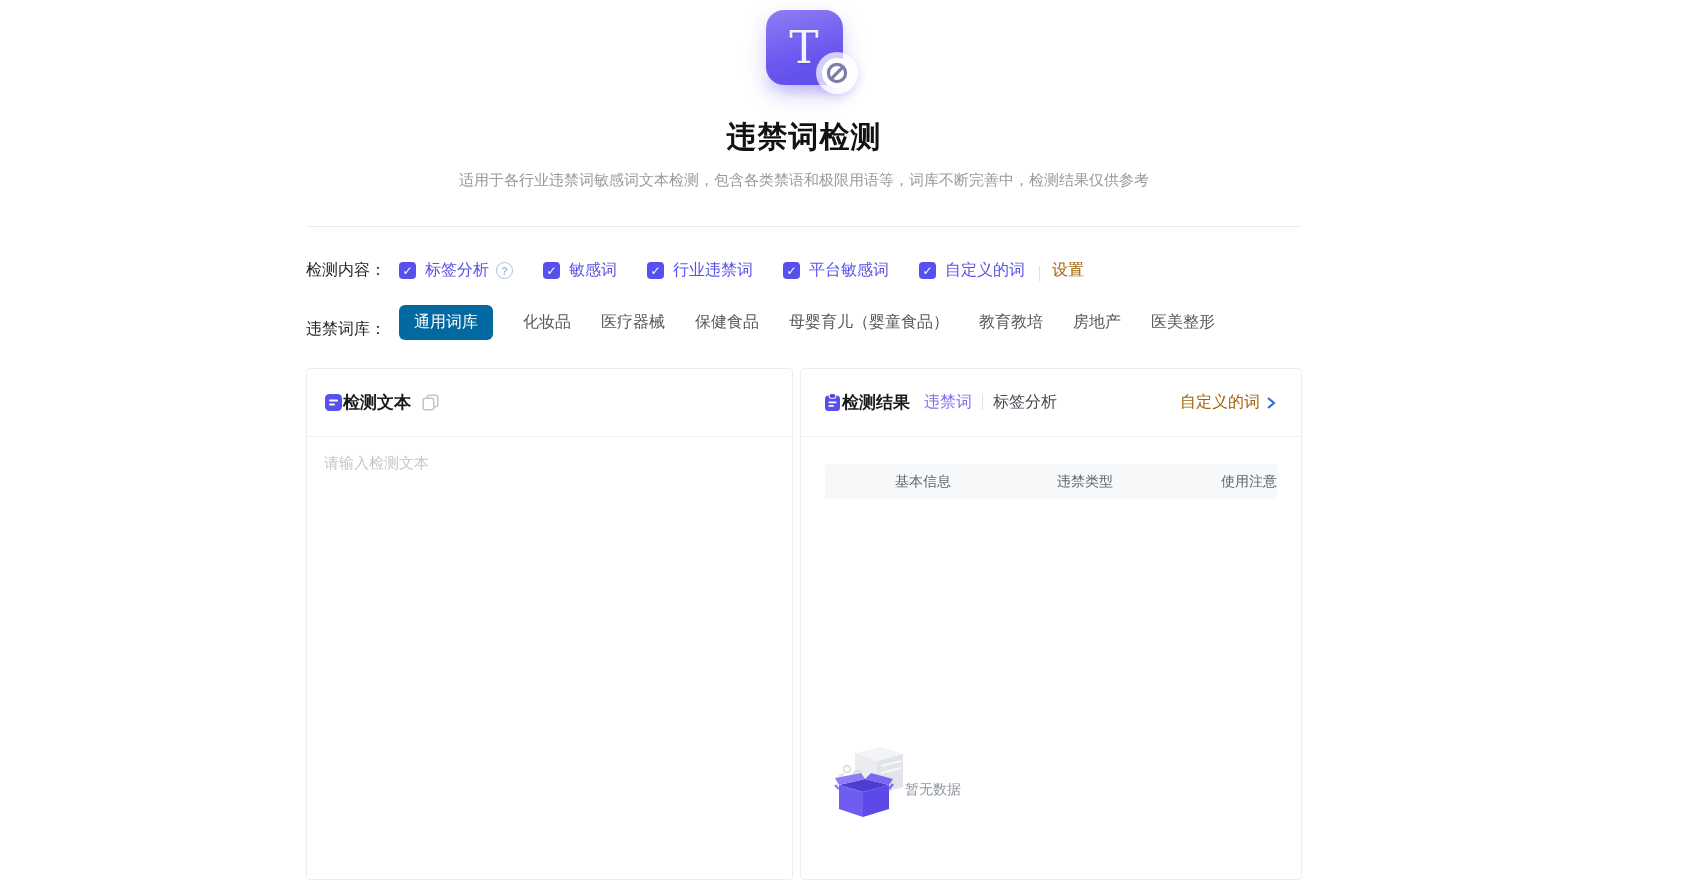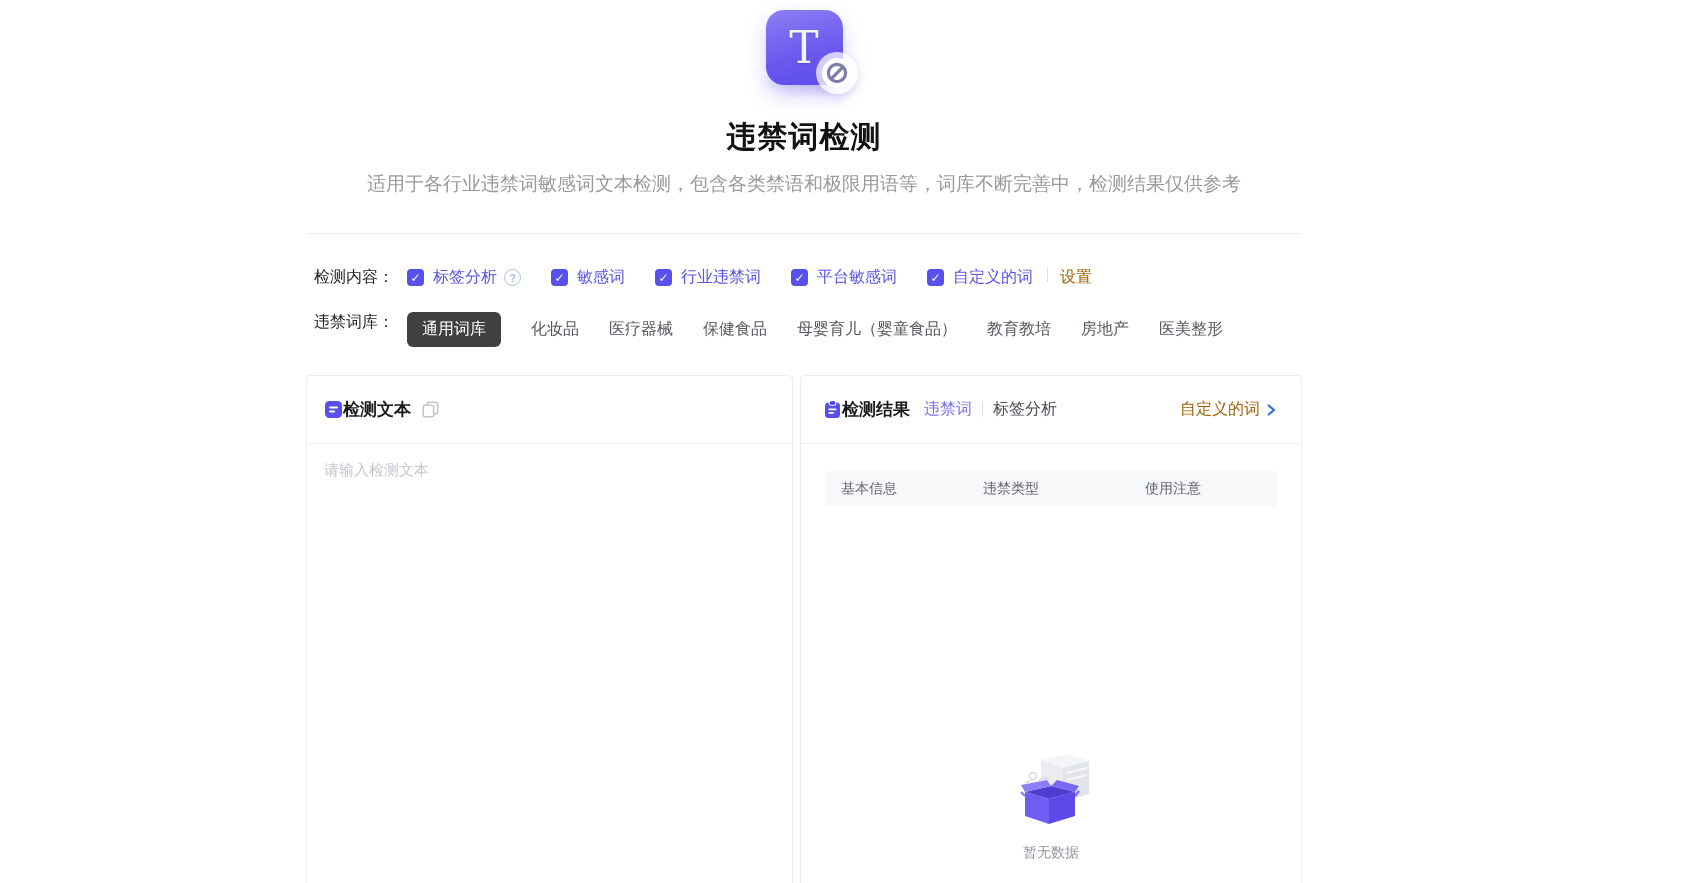--- a/index.html
+++ b/index.html
@@ -18,49 +18,49 @@
     box-shadow:0 10px 22px rgba(104,88,238,.28); }
   .logo-t { font-family:"DejaVu Serif",serif; font-size:44px; color:rgba(255,255,255,.92);
     line-height:1; text-shadow:0 1px 2px rgba(60,40,180,.35); }
   .logo-badge { position:absolute; right:-15px; bottom:-9px; width:42px; height:42px;
     border-radius:50%; background:rgba(255,255,255,.72);
     box-shadow:0 4px 10px rgba(120,110,220,.25);
     display:flex; align-items:center; justify-content:center; }
   .logo-badge-inner { width:30px; height:30px; border-radius:50%; background:#fff;
     display:flex; align-items:center; justify-content:center; }
   .page-title { margin-top:32px; font-size:30px; font-weight:800; color:#121212; letter-spacing:1px; }
-  .page-subtitle { margin-top:13px; font-size:19px; color:#9a9a9a; }
+  .page-subtitle { margin-top:13px; font-size:15px; color:#9a9a9a; }
   .hero-divider { margin-top:36px; border-top:1px solid #e9ebee; }
 
   
-  .opt-row { display:flex; align-items:flex-start; font-size:16px;margin-left:8px; }
+  .opt-row { display:flex; align-items:flex-end; font-size:16px; }
   .row-detect { margin-top:33px; }
   .row-lib { margin-top:24px; }
   .row-label { color:#24262b; font-weight:500; margin-right:13px; white-space:nowrap; }
   .chk-group { display:flex; align-items:center; gap:30px; }
   .chk { display:inline-flex; align-items:center; cursor:pointer; }
   .chk-box { width:17px; height:17px; border-radius:4px; background:var(--primary);
     display:inline-flex; align-items:center; justify-content:center; margin-right:9px; }
   .chk-box::after { content:"✓"; color:#fff; font-size:12px; font-weight:700; line-height:1; }
   .chk-label { color:#5a52e6; }
   .help-icon { width:17px; height:17px; border:1.5px solid #a7c1dc; border-radius:50%;
     display:inline-flex; align-items:center; justify-content:center; margin-left:7px; cursor:pointer; }
   .help-icon::after { content:"?"; font-size:11px; color:#a7c1dc; font-weight:700; }
   .vbar { width:1px; height:15px; background:#dcdfe4; margin:0 12px 0 14px; }
   .link { color:#a16207; cursor:pointer; }
 
   .lib-tabs { display:flex; align-items:center; gap:30px; }
   .lib-tab { color:#55585e; cursor:pointer; white-space:nowrap; }
-  .lib-tab.active { background:#404040; color:#fff; padding:7px 15px; border-radius:6px; }
+  .lib-tab.active { background:#0369a1; color:#fff; padding:7px 15px; border-radius:6px; }
 
   
   .panels { margin-top:28px; display:flex; gap:7px; height:512px; }
   .panel { border:1px solid #ebedf0; border-radius:4px; background:#fff; display:flex; flex-direction:column; }
   .panel-left { width:487px; }
-  .panel-right { width:502px; }
+  .panel-right { width:502px;text-align:right; }
   .panel-header { height:68px; flex:none; display:flex; align-items:center;
     border-bottom:1px solid #eef0f3; padding:0 17px; }
   .panel-right .panel-header { padding:0 24px 0 22px; }
   .panel-title { font-size:17px; font-weight:700; color:#17181a; white-space:nowrap; }
   .hicon { flex:none; display:flex; }
 
   .copy-icon { margin-left:11px; cursor:pointer; display:flex; }
 
   .result-tabs { display:flex; align-items:center; margin-left:14px; font-size:16px; }
   .result-tab { cursor:pointer; white-space:nowrap; }
@@ -74,21 +74,21 @@
   .detect-textarea { width:100%; height:100%; border:none; outline:none; resize:none;
     padding:17px 17px; font-size:15px; color:#333; font-family:inherit; }
   .detect-textarea::placeholder { color:#c2c6cd; }
 
   .result-body { padding:0 24px; flex:1; display:flex; flex-direction:column; }
   .table-head { margin-top:27px; height:35px; flex:none; background:#f7f8f9; border-radius:2px;
     display:flex; align-items:center; font-size:14px; color:#5f6570;gap:16px; }
   .th { padding-left:16px; white-space:nowrap; }
   .th-1 { width:126px; } .th-2 { width:146px; } .th-3 { flex:1; }
 
-  .empty-state { margin-top:244px; display:flex; flex-direction:column; align-items:center; }
+  .empty-state { margin-top:244px; display:flex; flex-direction:row; align-items:center; }
   .empty-text { margin-top:12px; font-size:14px; color:#8f959e; }
 </style>
 </head>
 <body>
 
 <div class="content" style="--primary:#5850EC;">
 
   <div class="hero">
     <div class="logo-wrap">
       <div class="logo-glow"></div>

